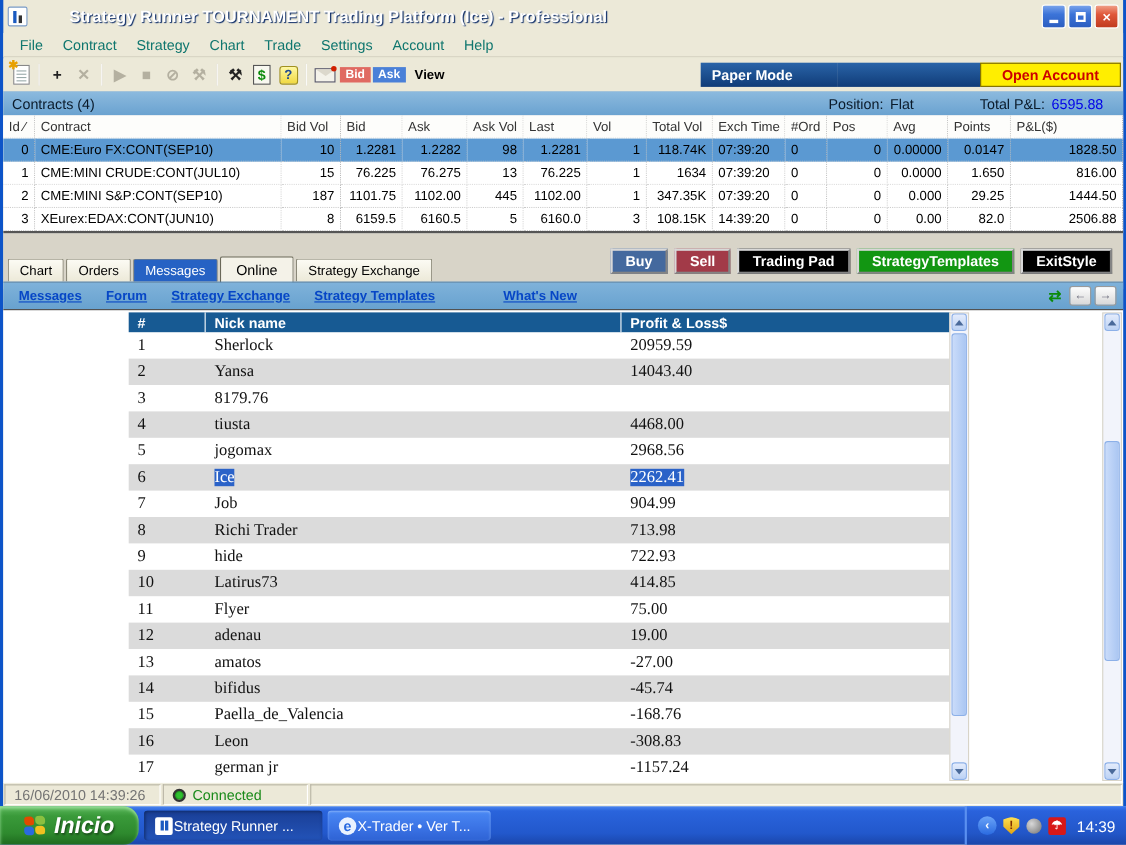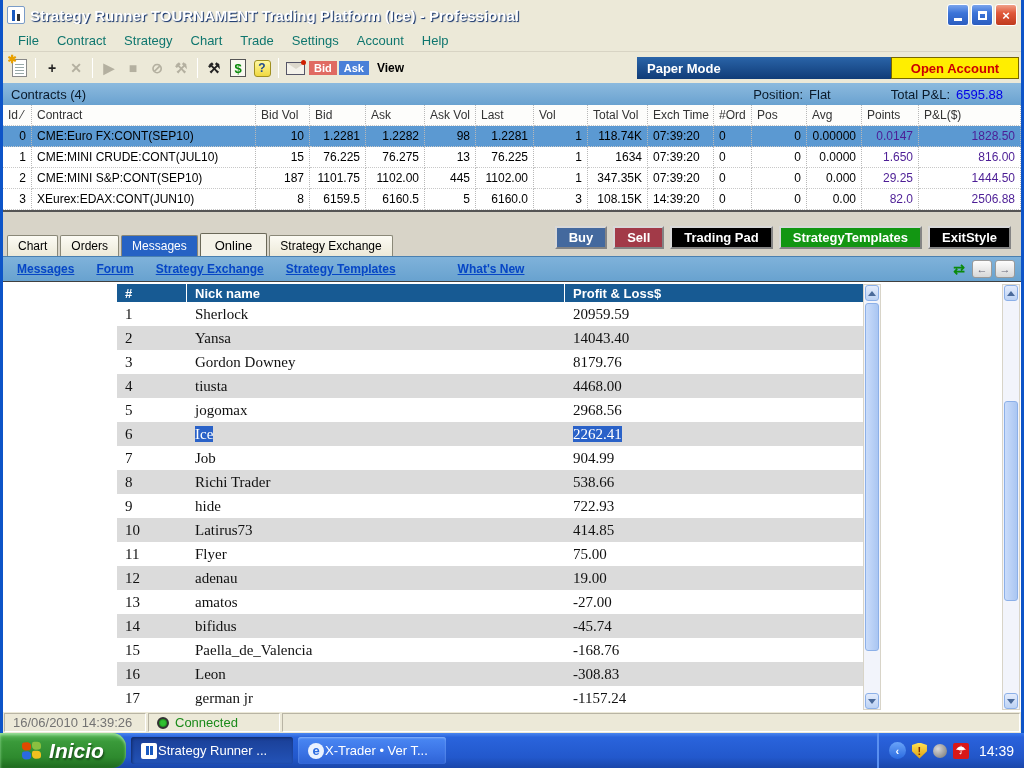--- a/index.html
+++ b/index.html
@@ -5,21 +5,21 @@
   * { margin:0; padding:0; box-sizing:border-box; }
   html,body { width:1024px; height:768px; overflow:hidden; }
   body { font-family:"Liberation Sans", sans-serif; font-size:12px; background:#ece9d8; position:relative; }
 
   .app { position:absolute; left:0; top:0; width:1024px; height:733px;
          border-left:3px solid #0d54c8; border-right:3px solid #0d54c8; background:#ece9d8; }
 
   
   .titlebar { position:absolute; left:0; top:0; right:0; height:30px;
     background:linear-gradient(180deg,#5a96e8 0%,#2a6ada 6%,#1658cc 30%,#1150bе 60%,#1150be 60%,#0d3f9e 100%);
-    display:flex; align-items:center; padding:0 4px; color:#fff; }
+    display:flex; align-items:center; padding:0 4px; color:#fff;gap:33px; }
   .app-icon { width:18px; height:18px; background:#fff; border:1px solid #7a9cc8; border-radius:2px;
     display:flex; align-items:center; justify-content:center; gap:2px; margin-right:5px; }
   .app-icon i { display:block; width:3px; height:11px; background:#1a5ac0; }
   .app-icon i:last-child { height:7px; margin-top:4px; background:#333; }
   .title-text { font-size:15px; font-weight:bold; text-shadow:1px 1px 1px #0a2a66; flex:1; white-space:nowrap; overflow:hidden; }
   .winbtns { display:flex; gap:2px; }
   .winbtn { width:22px; height:22px; border:1px solid #fff; border-radius:3px; color:#fff;
     display:flex; align-items:center; justify-content:center; font-size:13px; font-weight:bold;
     background:linear-gradient(180deg,#7aa4ec,#3c74d8 40%,#2b5dc0); }
   .winbtn.min span { display:block; width:8px; height:3px; background:#fff; margin-top:9px; }
@@ -68,21 +68,21 @@
   .contracts-header .ptitle { flex:1; }
   .contracts-header .pos-label { margin-right:6px;margin-left:38px; }
   .contracts-header .pos-value { margin-right:60px; }
   .contracts-header .pl-value { color:#0000e8; margin-left:6px; margin-right:10px; }
   .ctable { background:#fff; border-bottom:2px solid #555; }
   .crow { display:grid; grid-template-columns:29px 224px 54px 56px 59px 51px 58px 54px 60px 66px 38px 55px 55px 57px 1fr; }
   .ccell { padding:3px 5px; border-right:1px dotted #b8b8b8; border-bottom:1px dotted #c8c8c8;
     white-space:nowrap; overflow:hidden; font-size:12px; }
   .crow.head .ccell { background:#fdfdfb; color:#333; }
   .crow .num { text-align:right; }
-  .crow .blue { color:#4c1d95; }
+  .crow .blue { color:#000000; }
   .crow.sel .ccell { background:#5b99d2; }
   .board-wrap .hl { background:#2a62c8; color:#fff; }
 
   
   .tabstrip { position:absolute; left:0; top:233px; right:0; height:23px; display:flex; align-items:flex-end; padding-left:4px; }
   .tab { border:1px solid #8a8878; border-bottom:none; background:linear-gradient(180deg,#fcfbf4,#ece9d8);
     padding:3px 10px 3px; margin-right:2px; font-size:12px; border-radius:2px 2px 0 0; }
   .tab.hl { background:#2662c4; color:#fff; }
   .tab.active { background:#f4f2e8; font-size:13px; padding:4px 14px; position:relative; top:1px; border-color:#6a6858; }
   .actions { margin-left:auto; display:flex; gap:6px; align-items:center; padding-bottom:7px; margin-right:10px; }
@@ -406,21 +406,20 @@
         </div>
 
         <div class="brow">
           <span class="bcell">2</span>
           <span class="bcell"><span>Yansa</span></span>
           <span class="bcell"><span>14043.40</span></span>
         </div>
 
         <div class="brow">
           <span class="bcell">3</span>
-          <span class="bcell"><span>Gordon Downey</span></span>
           <span class="bcell"><span>8179.76</span></span>
         </div>
 
         <div class="brow">
           <span class="bcell">4</span>
           <span class="bcell"><span>tiusta</span></span>
           <span class="bcell"><span>4468.00</span></span>
         </div>
 
         <div class="brow">
@@ -437,21 +436,21 @@
 
         <div class="brow">
           <span class="bcell">7</span>
           <span class="bcell"><span>Job</span></span>
           <span class="bcell"><span>904.99</span></span>
         </div>
 
         <div class="brow">
           <span class="bcell">8</span>
           <span class="bcell"><span>Richi Trader</span></span>
-          <span class="bcell"><span>538.66</span></span>
+          <span class="bcell"><span>713.98</span></span>
         </div>
 
         <div class="brow">
           <span class="bcell">9</span>
           <span class="bcell"><span>hide</span></span>
           <span class="bcell"><span>722.93</span></span>
         </div>
 
         <div class="brow">
           <span class="bcell">10</span>

